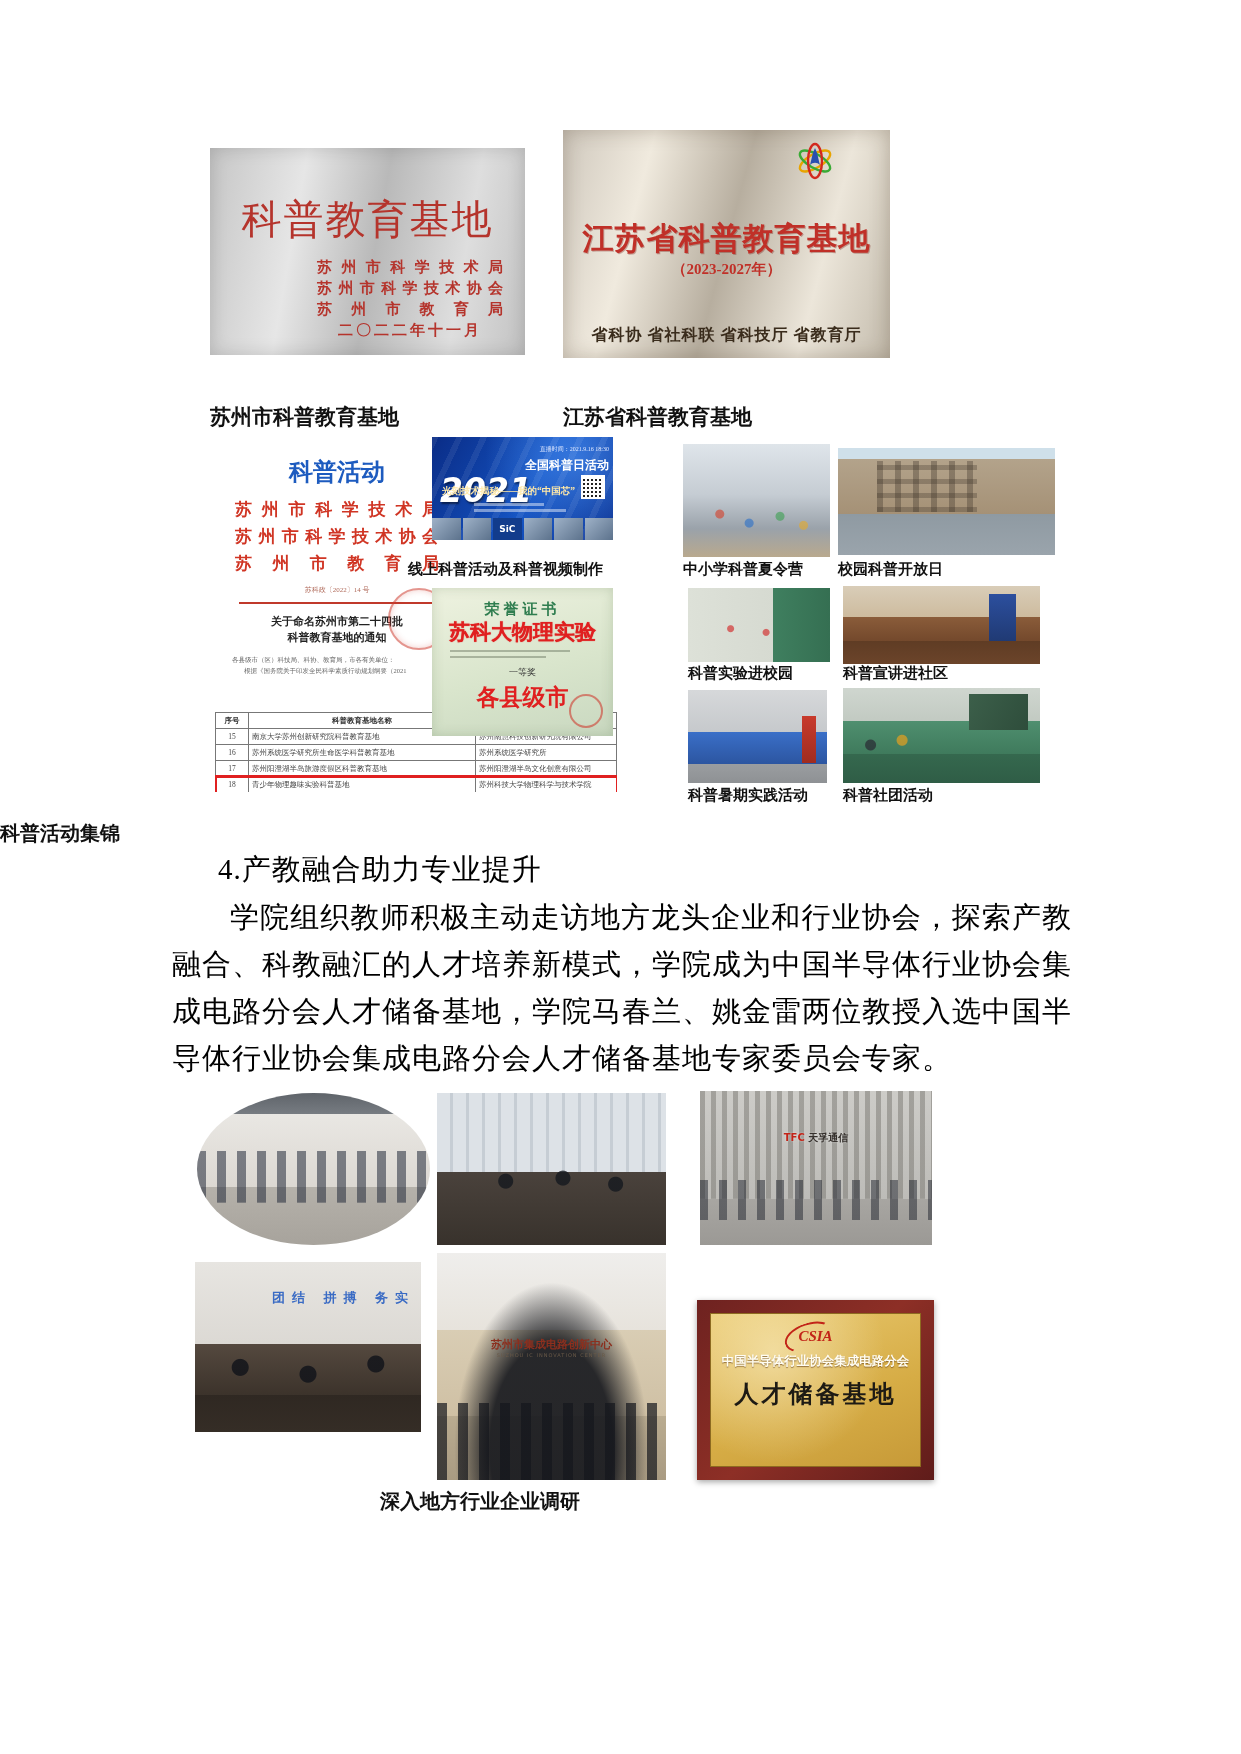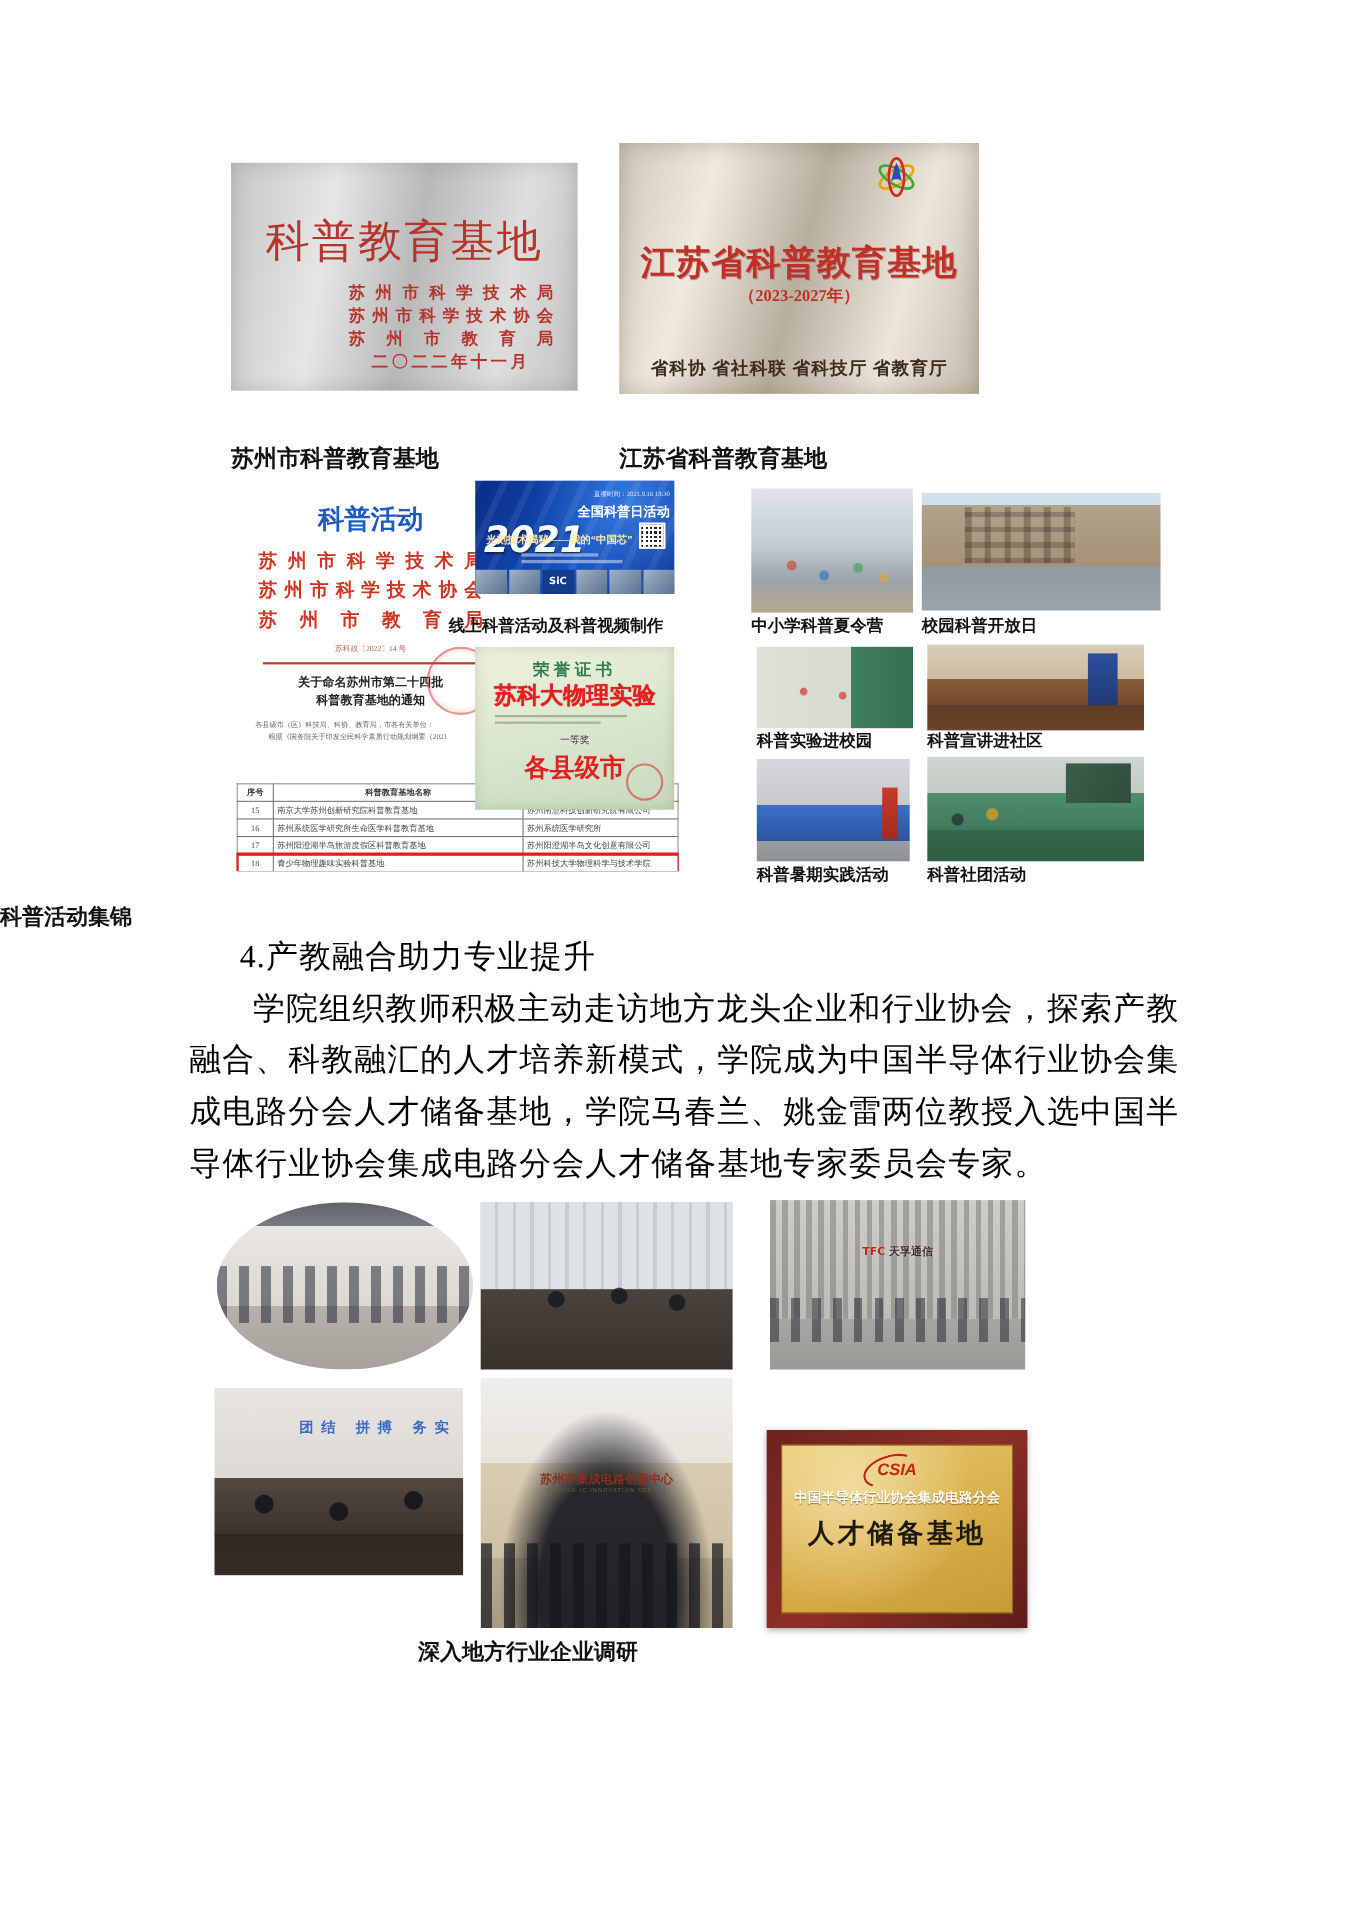--- a/index.html
+++ b/index.html
@@ -164,21 +164,21 @@
   .ph-ic .sign{position:absolute;left:0;top:37%;width:100%;text-align:center;
     font-family:"DejaVu Sans",sans-serif;font-weight:700;font-size:11px;color:#8c2f1e;}
   .ph-ic .sign small{display:block;font-size:5px;color:#6a5a48;letter-spacing:1px;font-weight:400;}
 
   .ph-plaque{left:697px;top:1300px;width:237px;height:180px;background:linear-gradient(135deg,#6e2220,#8d2f26 50%,#5f1c1a);
     box-shadow:0 2px 6px rgba(0,0,0,.35);}
   .ph-plaque .gold{position:absolute;inset:13px;background:
     radial-gradient(circle at 30% 25%,rgba(255,245,210,.55),transparent 60%),
     linear-gradient(160deg,#e9c970,#d6ac45 60%,#c79a38);
     border:1px solid #8d6a20;display:flex;flex-direction:column;align-items:center;}
-  .csia{margin-top:14px;position:relative;font-family:Liberation Sans, sans-serif;
+  .csia{margin-top:14px;position:relative;font-family:Liberation Serif, serif;
     font-size:15px;font-weight:700;font-style:italic;color:#c22418;}
   .csia::before{content:"";position:absolute;left:-14px;top:-5px;width:46px;height:24px;border-radius:50%;
     border:2px solid #c22418;border-right-color:transparent;border-bottom-color:transparent;transform:rotate(-18deg);}
   .ph-plaque .l1{margin-top:8px;font-size:12.5px;font-weight:700;color:#fffdf2;
     text-shadow:0 1px 1px rgba(90,50,10,.6);font-family:"DejaVu Sans",sans-serif;}
   .ph-plaque .l2{margin-top:8px;font-size:24px;font-weight:700;color:#1d1a14;letter-spacing:3px;}
 
   .cap-bottom{left:380px;top:1488px;width:360px;font-size:20px;}
 </style>
 </head>

